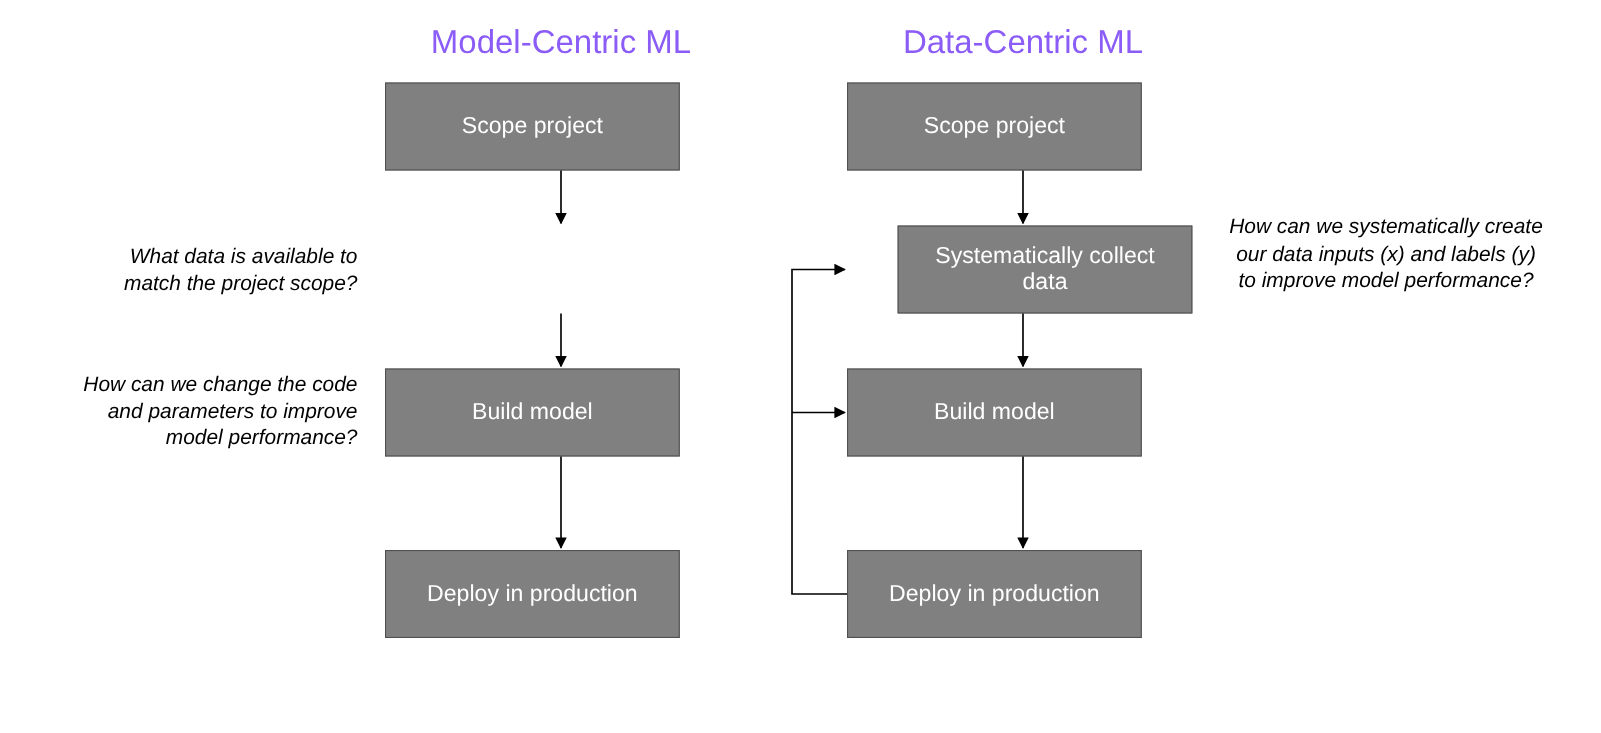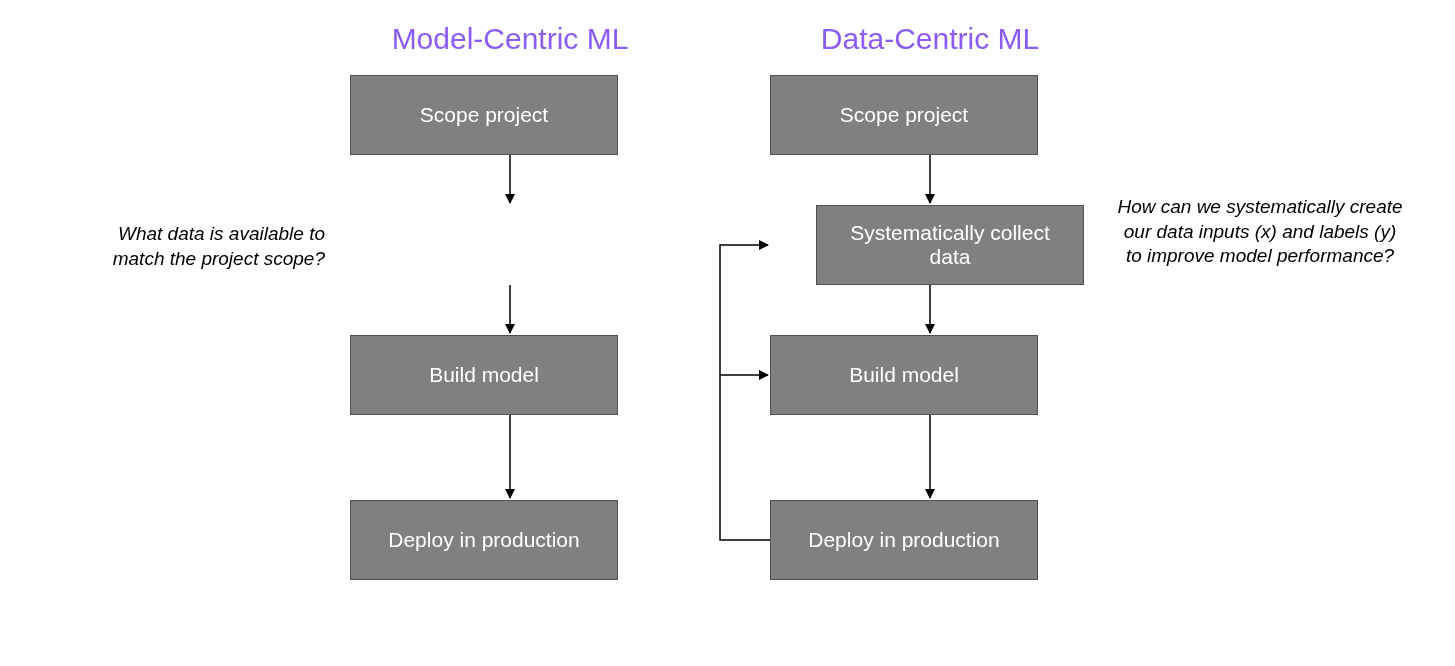--- a/index.html
+++ b/index.html
@@ -66,20 +66,21 @@
   <div class="box" style="left:350px; top:75px;">Scope project</div>
   <div class="box" style="left:350px; top:335px;">Build model</div>
   <div class="box" style="left:350px; top:500px;">Deploy in production</div>
 
   <div class="box" style="left:770px; top:75px;">Scope project</div>
   <div class="box" style="left:770px; top:205px;margin-left:46px;">Systematically collect data</div>
   <div class="box" style="left:770px; top:335px;">Build model</div>
   <div class="box" style="left:770px; top:500px;">Deploy in production</div>
 
   <div class="annotation left" style="left:65px; top:222px; width:260px;">What data is available to match the project scope?</div>
+  <div class="annotation left" style="left:65px; top:338px; width:260px;">How can we change the code and parameters to improve model performance?</div>
 
   <div class="annotation right" style="left:1115px; top:195px; width:290px;">How can we systematically create our data inputs (x) and labels (y) to improve model performance?</div>
 
   <svg class="connectors">
     <defs>
       <marker id="arrow" viewBox="0 0 10 10" refX="9" refY="5" markerWidth="7" markerHeight="7" orient="auto-start-reverse">
         <path d="M 0 0 L 10 5 L 0 10 z" fill="#000"></path>
       </marker>
     </defs>
 

